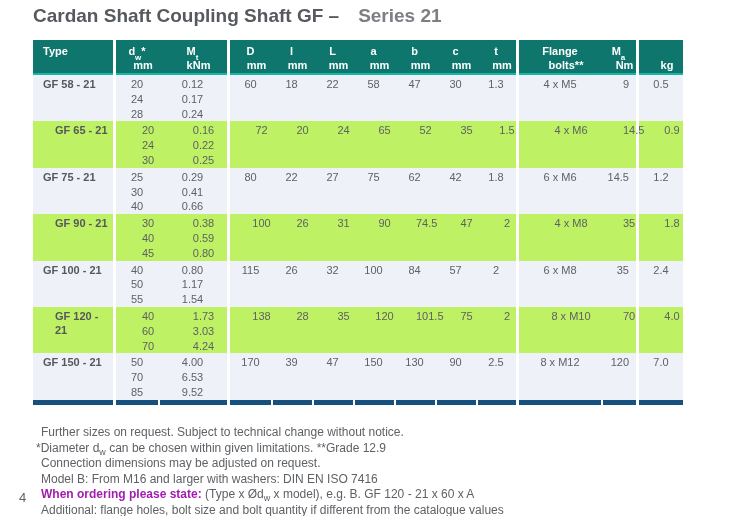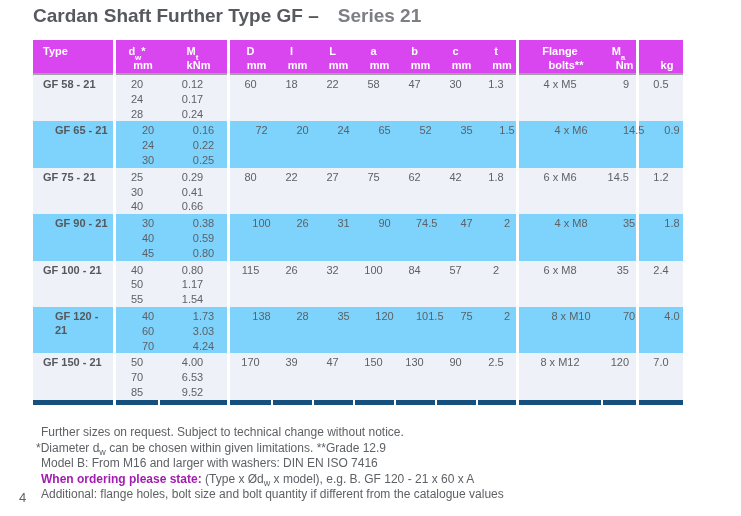--- a/index.html
+++ b/index.html
@@ -16,41 +16,41 @@
     font-size:19px; line-height:22px;
     color:#7c7f83; white-space:nowrap;
   }
   .title .t-main { font-weight:bold; color:#56595d; }
   .title .t-series { font-weight:bold; margin-left:19px; }
 
   .tablewrap { position:absolute; left:33px; top:40px; }
   table { border-collapse:separate; border-spacing:0; table-layout:fixed; width:650px; }
 
   thead th {
-    background:#d946ef; color:#ffffff;
+    background:#0f766e; color:#ffffff;
     font-size:11px; font-weight:bold;
     vertical-align:top; text-align:center;
     padding:0; height:33px;
-    border-bottom:2px solid #a3a3a3;
+    border-bottom:2px solid #14b8a6;
   }
   thead th.sp { background:#ffffff; border-bottom:2px solid #ffffff; }
   th .h1 { padding-top:4px; height:15px; line-height:14px; }
   th .h2 { line-height:13px;margin-left:12px; }
   th.c-type { text-align:left; }
   th.c-type .h1 { padding-left:10px; }
   th sub { font-size:8px; line-height:0; position:relative; top:2px; }
 
   tbody tr { height:45px;border-radius:17px; }
   tbody td {
     font-size:11px; color:#5e6165;
     vertical-align:top; text-align:center;
     padding:2px 0 0 0; line-height:14.3px;
   }
   tr.light td { background:#eef1f7; }
-  tr.dark  td { background:#7dd3fc;padding-left:22px; }
+  tr.dark  td { background:#bef264;padding-left:22px; }
   tbody td.sp, tr.light td.sp, tr.dark td.sp { background:#ffffff; padding:0; }
   td.c-type { text-align:left; padding-left:10px; font-weight:bold; color:#55585c; }
   td.c-ma { text-align:right; padding-right:7px; }
   .line { height:14.8px; }
 
   tr.bbar { height:5px; }
   tr.bbar td { padding:0; height:5px; background:transparent; }
   tr.bbar td.fill { background:#15507e; }
   tr.bbar td.seg { border-left:2px solid #ffffff; }
 
@@ -66,21 +66,21 @@
 
   .pageno {
     position:absolute; left:19px; top:490px;
     font-size:13px; color:#5e6165;
   }
 </style>
 </head>
 <body>
 
 <div class="title">
-  <span class="t-main">Cardan Shaft Further Type GF –</span><span class="t-series">Series 21</span>
+  <span class="t-main">Cardan Shaft Coupling Shaft GF –</span><span class="t-series">Series 21</span>
 </div>
 
 <div class="tablewrap">
   <table>
     <colgroup>
         <col style="width: 80px;">
         <col style="width: 3px;">
         <col style="width: 42px;">
         <col style="width: 69px;">
         <col style="width: 3px;">
@@ -366,18 +366,19 @@
           <td class="sp"></td>
           <td class="fill"></td>
         </tr>
       </tbody>
   </table>
 </div>
 
 <div class="notes">
     <div class="note">Further sizes on request. Subject to technical change without notice.</div>
     <div class="note hang">*Diameter d<sub>w</sub> can be chosen within given limitations. **Grade 12.9</div>
+    <div class="note">Connection dimensions may be adjusted on request.</div>
     <div class="note">Model B: From M16 and larger with washers: DIN EN ISO 7416</div>
     <div class="note"><span class="seg-bold">When ordering please state:</span> (Type x Ød<sub>w</sub> x model), e.g. B. GF 120 - 21 x 60 x A</div>
     <div class="note">Additional: flange holes, bolt size and bolt quantity if different from the catalogue values</div>
   </div>
 
 <div class="pageno">4</div>
 
 </body></html>

